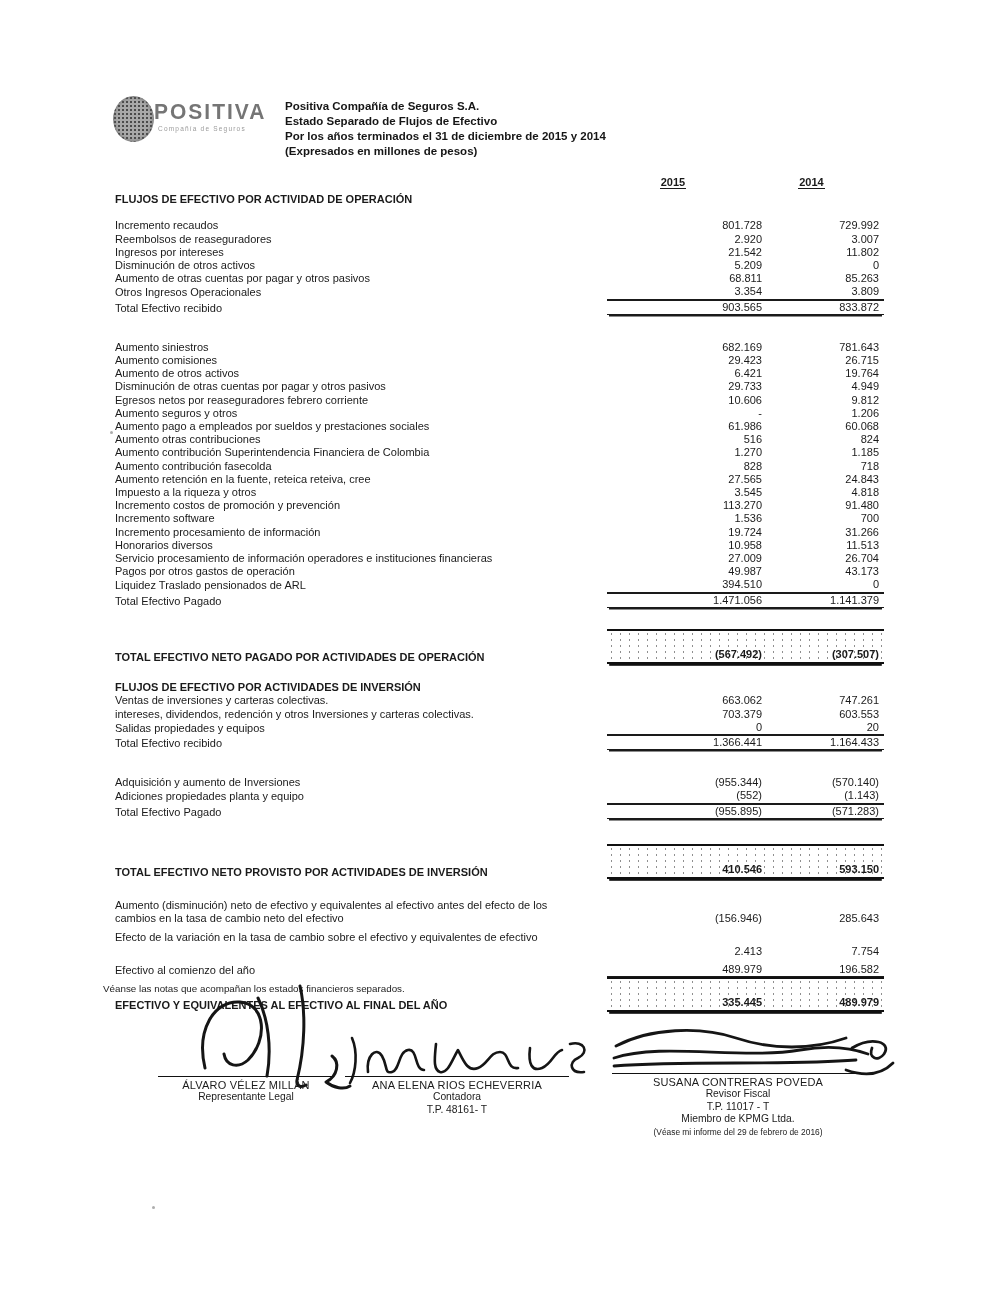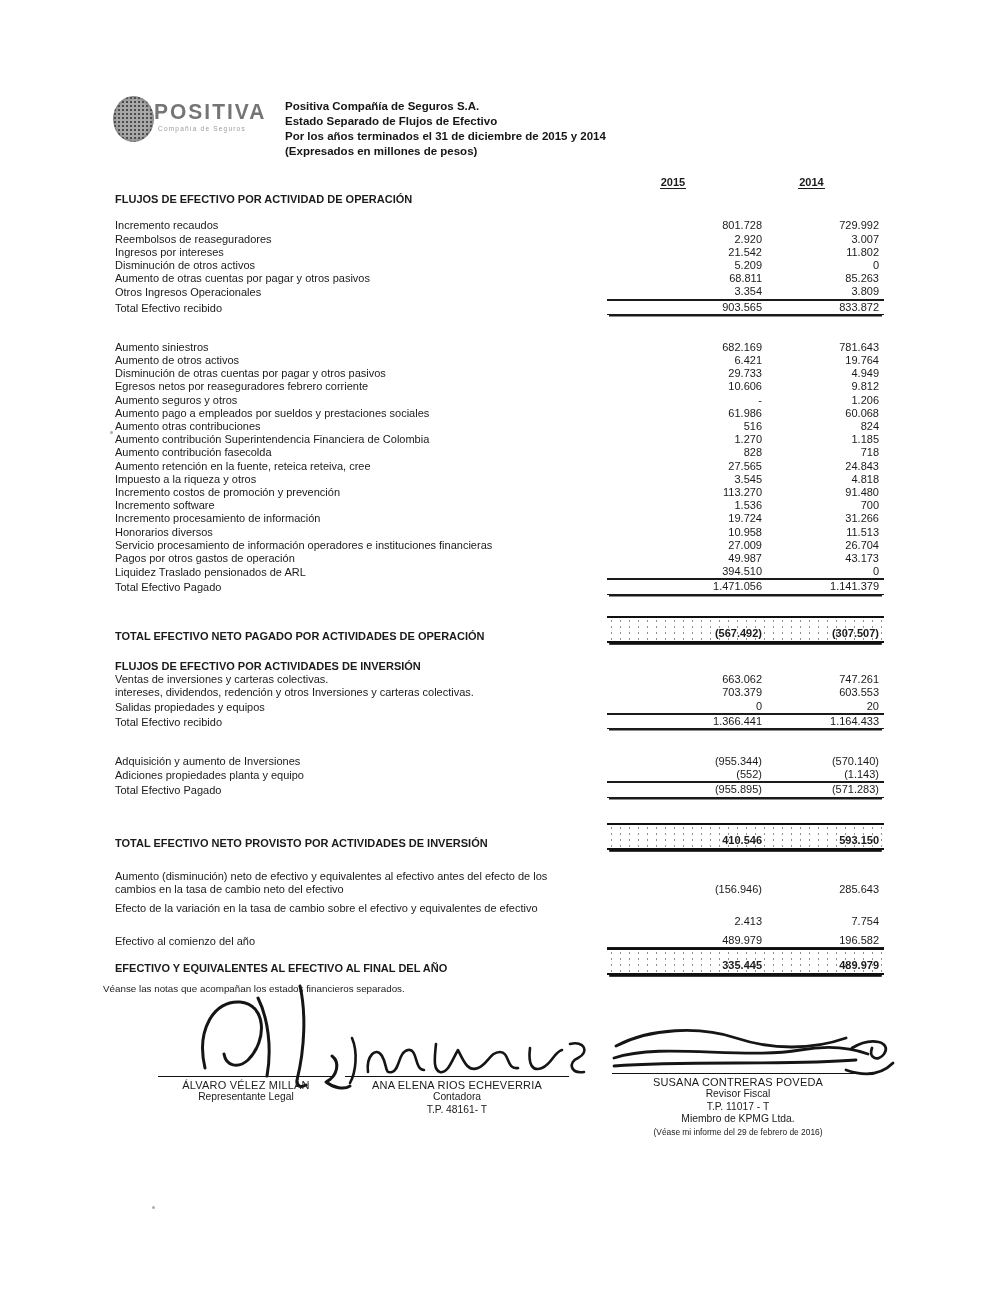--- a/index.html
+++ b/index.html
@@ -35,21 +35,21 @@
   .colh .amt span{font-weight:bold;border-bottom:1.4px solid #1a1a1a;padding:0 1px}
   .sec-title{font-weight:bold}
   .row.u .amts{border-bottom:1.3px solid #1a1a1a}
   .row.total{font-weight:normal}
   .row.total .amts{border-top:1.4px solid #1a1a1a;border-bottom:1.7px solid #1a1a1a;box-shadow:0 3.5px 0 -2px #1a1a1a}
   .row.box{font-weight:bold}
   .row.box .amts{
     border-top:2.3px solid #101010;border-bottom:2.3px solid #101010;
     box-shadow:0 4px 0 -2.2px #101010;
     background-image:radial-gradient(circle,#8f8f8f .7px, transparent .95px);
-    background-size:9px 6px;padding-top:9px;padding-bottom:1px;
+    background-size:9px 6px;padding-top:17px;padding-bottom:1px;
   }
   
   .footnote{position:absolute;left:103px;top:983px;font-size:9.8px;color:#222;filter:blur(.2px)}
   
   .sig-ink{position:absolute;left:0;top:0;width:1000px;height:1294px;pointer-events:none}
   .sig-block{position:absolute;text-align:center}
   .sig-line{border-top:1.6px solid #111;margin-bottom:2px}
   .sig-name{font-size:11px;font-weight:normal;letter-spacing:.2px}
   .sig-role{font-size:10.3px;line-height:12.5px}
   .sig-role.small{font-size:8.4px}
@@ -132,20 +132,27 @@
         <div class="amt">903.565</div>
         <div class="amt b">833.872</div>
       </div>
     </div>
     <div style="height: 26px;"></div>
     <div class="row ">
       <div class="lbl">Aumento siniestros</div>
       <div class="amts">
         <div class="amt">682.169</div>
         <div class="amt b">781.643</div>
+      </div>
+    </div>
+    <div class="row ">
+      <div class="lbl">Aumento comisiones</div>
+      <div class="amts">
+        <div class="amt">29.423</div>
+        <div class="amt b">26.715</div>
       </div>
     </div>
     <div class="row ">
       <div class="lbl">Aumento de otros activos</div>
       <div class="amts">
         <div class="amt">6.421</div>
         <div class="amt b">19.764</div>
       </div>
     </div>
     <div class="row ">

